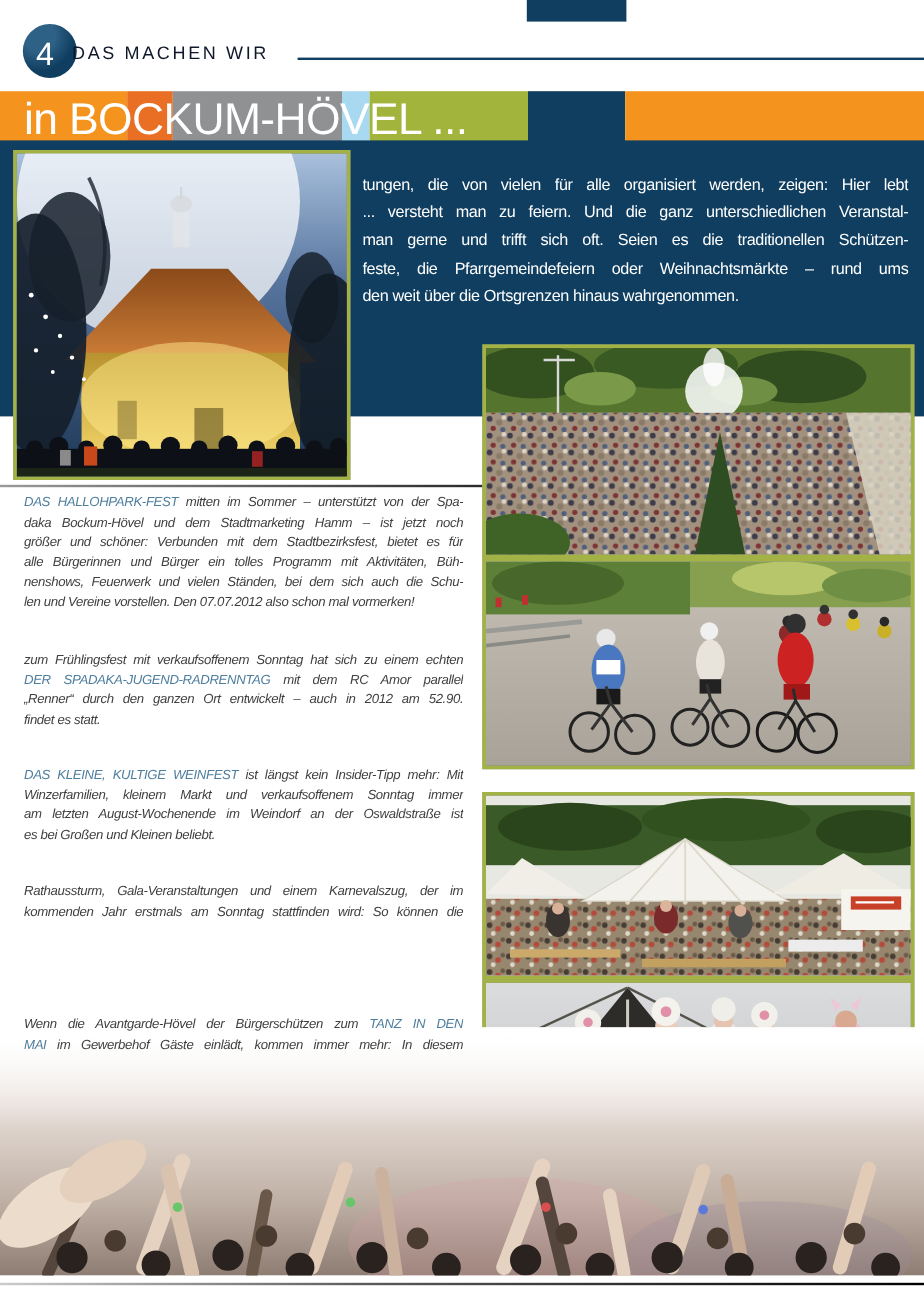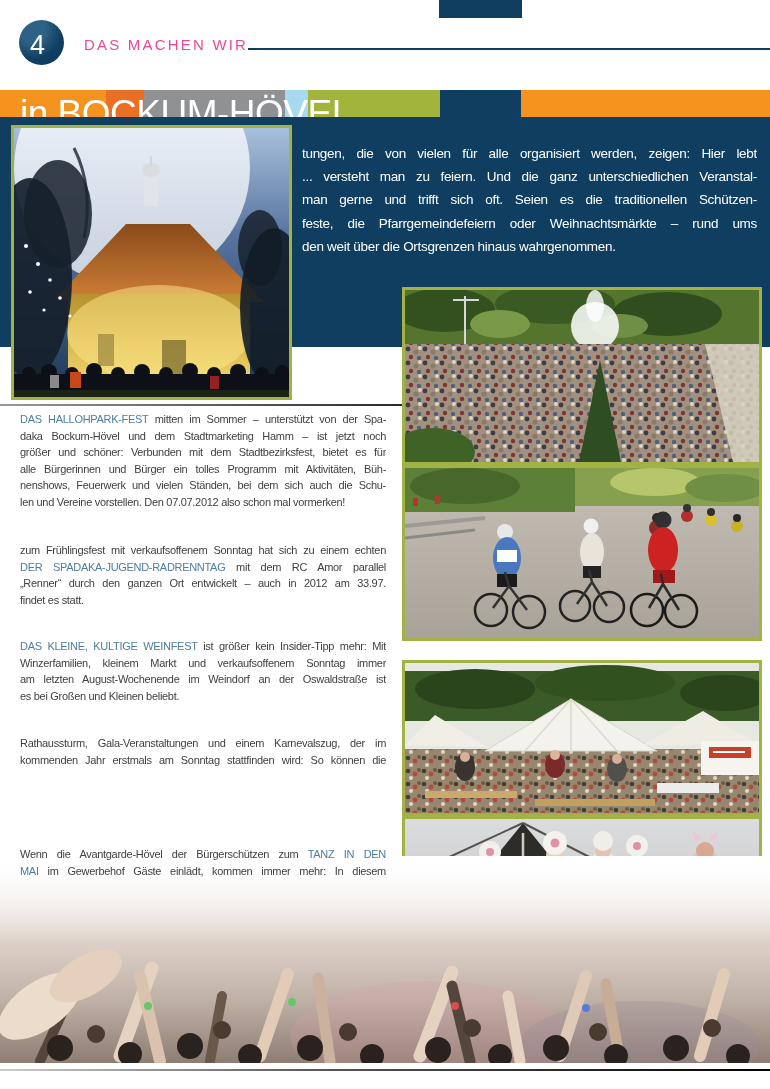--- a/index.html
+++ b/index.html
@@ -5,26 +5,26 @@
   html,body{margin:0;padding:0;background:#fff;}
   #page{position:relative;width:770px;height:1089px;background:#ffffff;overflow:hidden;
         font-family:"Liberation Sans",sans-serif;}
   .abs{position:absolute;}
 
   
   .num-badge{left:19px;top:20px;width:45px;height:45px;border-radius:50%;
              background:radial-gradient(circle at 30% 22%, #2e6186 0 28%, #0f3e60 62%);
              display:flex;align-items:center;justify-content:center;}
   .num-badge span{color:#fff;font-size:27px;transform:translate(-4px,3px);}
-  .hdr-title{left:84px;top:36px;font-size:15px;letter-spacing:2.2px;color:#ec4899;}
+  .hdr-title{left:60px;top:36px;font-size:15px;letter-spacing:2.2px;color:#0f172a;}
   .hdr-rule{left:248px;top:48px;width:522px;height:2px;background:#0f3e60;}
   .corner-block{left:439px;top:0;width:83px;height:18px;background:#0f3e60;}
 
   
-  .banner{left:0;top:90px;width:770px;height:45px;}
+  .banner{left:0;top:76px;width:770px;height:45px;}
   .banner .seg{position:absolute;top:0;height:45px;}
   .seg1{left:0;width:106px;background:#f4941f;}
   .seg2{left:106px;width:38px;background:#e96f24;}
   .seg3{left:144px;width:141px;background:#8f9193;}
   .seg4{left:285px;width:23px;background:#a9d9f1;}
   .seg5{left:308px;width:132px;background:#a2b43b;}
   .seg6{left:440px;width:81px;background:#0f3e60;}
   .seg7{left:521px;width:249px;background:#f4941f;}
   .banner-title{position:absolute;left:20px;top:1px;color:#fff;font-size:37px;
                 letter-spacing:-0.5px;line-height:45px;white-space:nowrap;}
@@ -41,21 +41,21 @@
   .photo3{left:402px;top:660px;width:360px;height:156px;}
   .photo4{left:402px;top:816px;width:360px;height:146px;}
 
   
   .jline{text-align:justify;text-align-last:justify;text-justify:inter-word;
          white-space:nowrap;overflow:hidden;}
   .jline.last{text-align-last:left;}
   .intro{left:302px;top:142px;width:455px;z-index:3;}
   .intro .jline{height:23.2px;line-height:23.2px;font-size:13.5px;letter-spacing:-0.3px;color:#ffffff;}
   .article{left:20px;width:366px;z-index:3;}
-  .article .jline{height:16.5px;line-height:16.5px;font-size:11px;letter-spacing:-0.3px;color:#3f3f3f;}
+  .article .jline{height:16.5px;line-height:16.5px;font-size:11px;letter-spacing:-0.3px;color:#3f3f3f;font-style:italic;}
   .accent{color:#4e7e9e;}
   .a1{top:411px;} .a2{top:542px;} .a3{top:638px;} .a4{top:735px;} .a5{top:846px;}
 
   
   .top-rule{left:0;top:404px;width:402px;height:2px;
             background:linear-gradient(to right,#9a9a9a,#2a2a2a);}
   .bottom-rule{left:0;top:1069px;width:770px;height:2px;
                background:linear-gradient(to right,#cccccc,#5a5a5a 40%,#000000);}
 
   
@@ -346,26 +346,26 @@
     <div class="jline">daka Bockum-Hövel und dem Stadtmarketing Hamm – ist jetzt noch</div>
     <div class="jline">größer und schöner: Verbunden mit dem Stadtbezirksfest, bietet es für</div>
     <div class="jline">alle Bürgerinnen und Bürger ein tolles Programm mit Aktivitäten, Büh-</div>
     <div class="jline">nenshows, Feuerwerk und vielen Ständen, bei dem sich auch die Schu-</div>
     <div class="jline last">len und Vereine vorstellen. Den 07.07.2012 also schon mal vormerken!</div>
   </div>
 
   <div class="abs article a2">
     <div class="jline">zum Frühlingsfest mit verkaufsoffenem Sonntag hat sich zu einem echten</div>
     <div class="jline"><span class="accent">DER SPADAKA-JUGEND-RADRENNTAG</span><span> mit dem RC Amor parallel</span></div>
-    <div class="jline">„Renner“ durch den ganzen Ort entwickelt – auch in 2012 am 33.97.</div>
+    <div class="jline">„Renner“ durch den ganzen Ort entwickelt – auch in 2012 am 52.90.</div>
     <div class="jline last">findet es statt.</div>
   </div>
 
   <div class="abs article a3">
-    <div class="jline"><span class="accent">DAS KLEINE, KULTIGE WEINFEST</span><span> ist größer kein Insider-Tipp mehr: Mit</span></div>
+    <div class="jline"><span class="accent">DAS KLEINE, KULTIGE WEINFEST</span><span> ist längst kein Insider-Tipp mehr: Mit</span></div>
     <div class="jline">Winzerfamilien, kleinem Markt und verkaufsoffenem Sonntag immer</div>
     <div class="jline">am letzten August-Wochenende im Weindorf an der Oswaldstraße ist</div>
     <div class="jline last">es bei Großen und Kleinen beliebt.</div>
   </div>
 
   <div class="abs article a4">
     <div class="jline">Rathaussturm, Gala-Veranstaltungen und einem Karnevalszug, der im</div>
     <div class="jline">kommenden Jahr erstmals am Sonntag stattfinden wird: So können die</div>
   </div>
 

